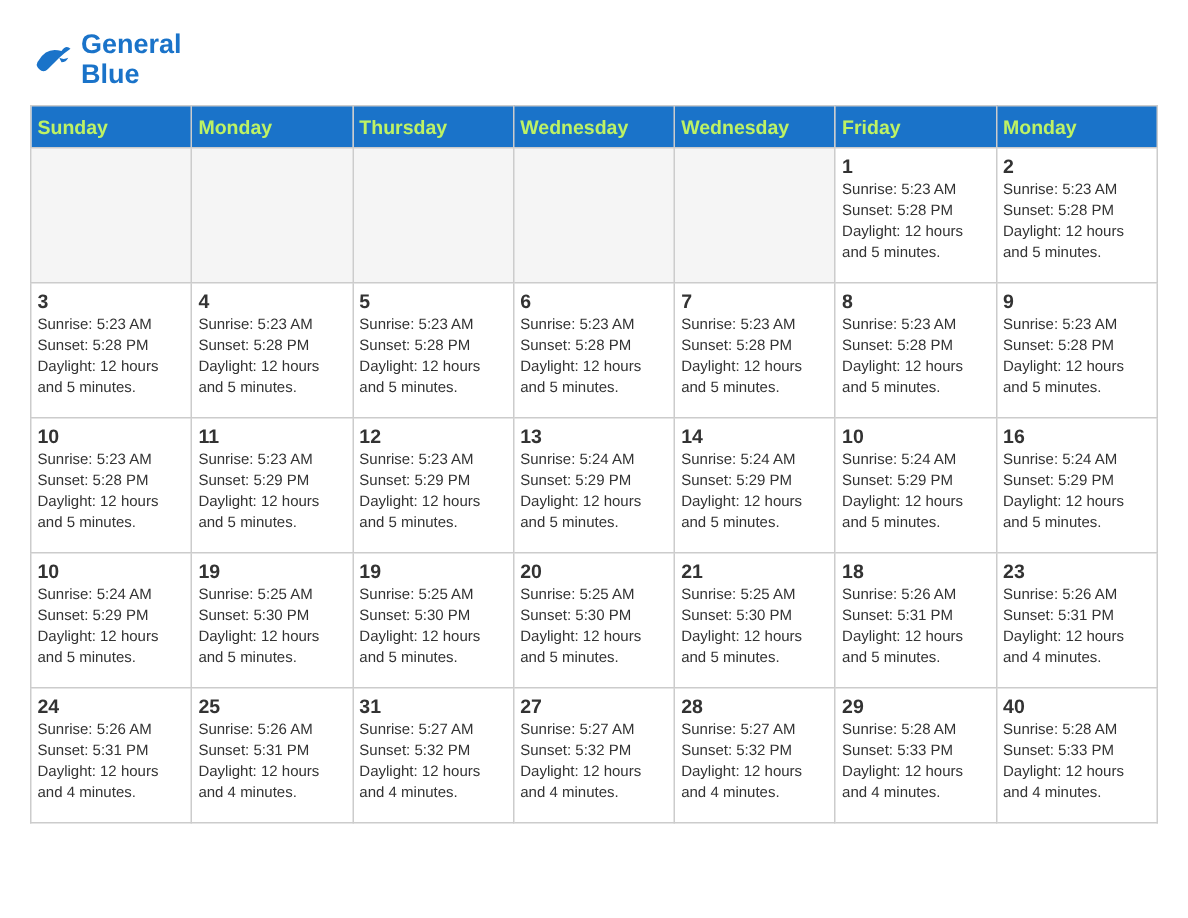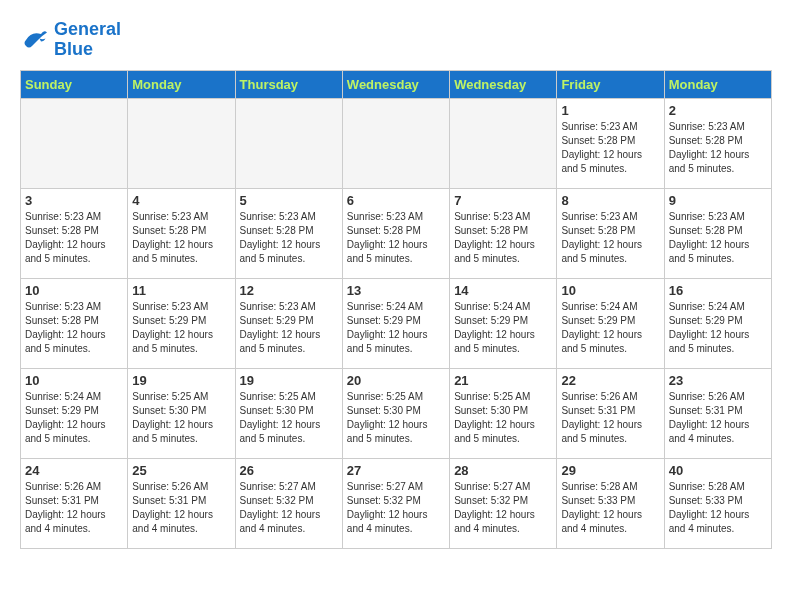--- a/index.html
+++ b/index.html
@@ -269,21 +269,21 @@
 and 5 minutes.</div>
         </td>
         <td>
           <span class="day-number">21</span>
           <div class="day-info" style="white-space: pre-line;">Sunrise: 5:25 AM
 Sunset: 5:30 PM
 Daylight: 12 hours
 and 5 minutes.</div>
         </td>
         <td>
-          <span class="day-number">22</span>
+          <span class="day-number">18</span>
           <div class="day-info" style="white-space: pre-line;">Sunrise: 5:26 AM
 Sunset: 5:31 PM
 Daylight: 12 hours
 and 5 minutes.</div>
         </td>
         <td>
           <span class="day-number">23</span>
           <div class="day-info" style="white-space: pre-line;">Sunrise: 5:26 AM
 Sunset: 5:31 PM
 Daylight: 12 hours
@@ -299,21 +299,21 @@
 and 4 minutes.</div>
         </td>
         <td>
           <span class="day-number">25</span>
           <div class="day-info" style="white-space: pre-line;">Sunrise: 5:26 AM
 Sunset: 5:31 PM
 Daylight: 12 hours
 and 4 minutes.</div>
         </td>
         <td>
-          <span class="day-number">26</span>
+          <span class="day-number">31</span>
           <div class="day-info" style="white-space: pre-line;">Sunrise: 5:27 AM
 Sunset: 5:32 PM
 Daylight: 12 hours
 and 4 minutes.</div>
         </td>
         <td>
           <span class="day-number">27</span>
           <div class="day-info" style="white-space: pre-line;">Sunrise: 5:27 AM
 Sunset: 5:32 PM
 Daylight: 12 hours

